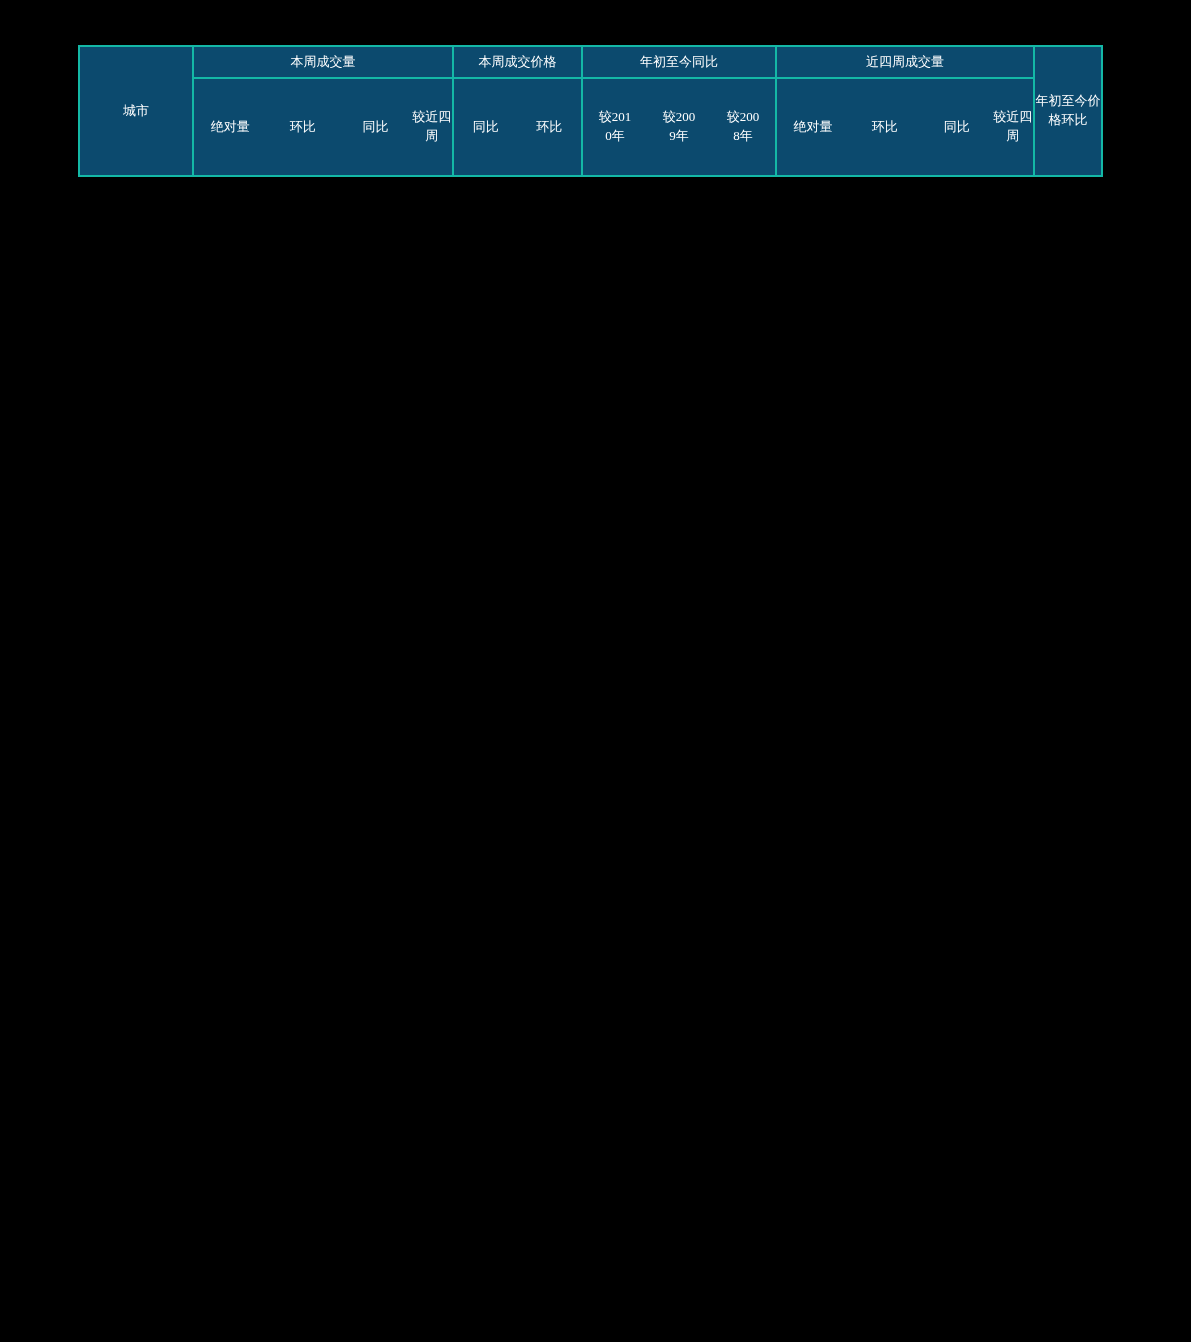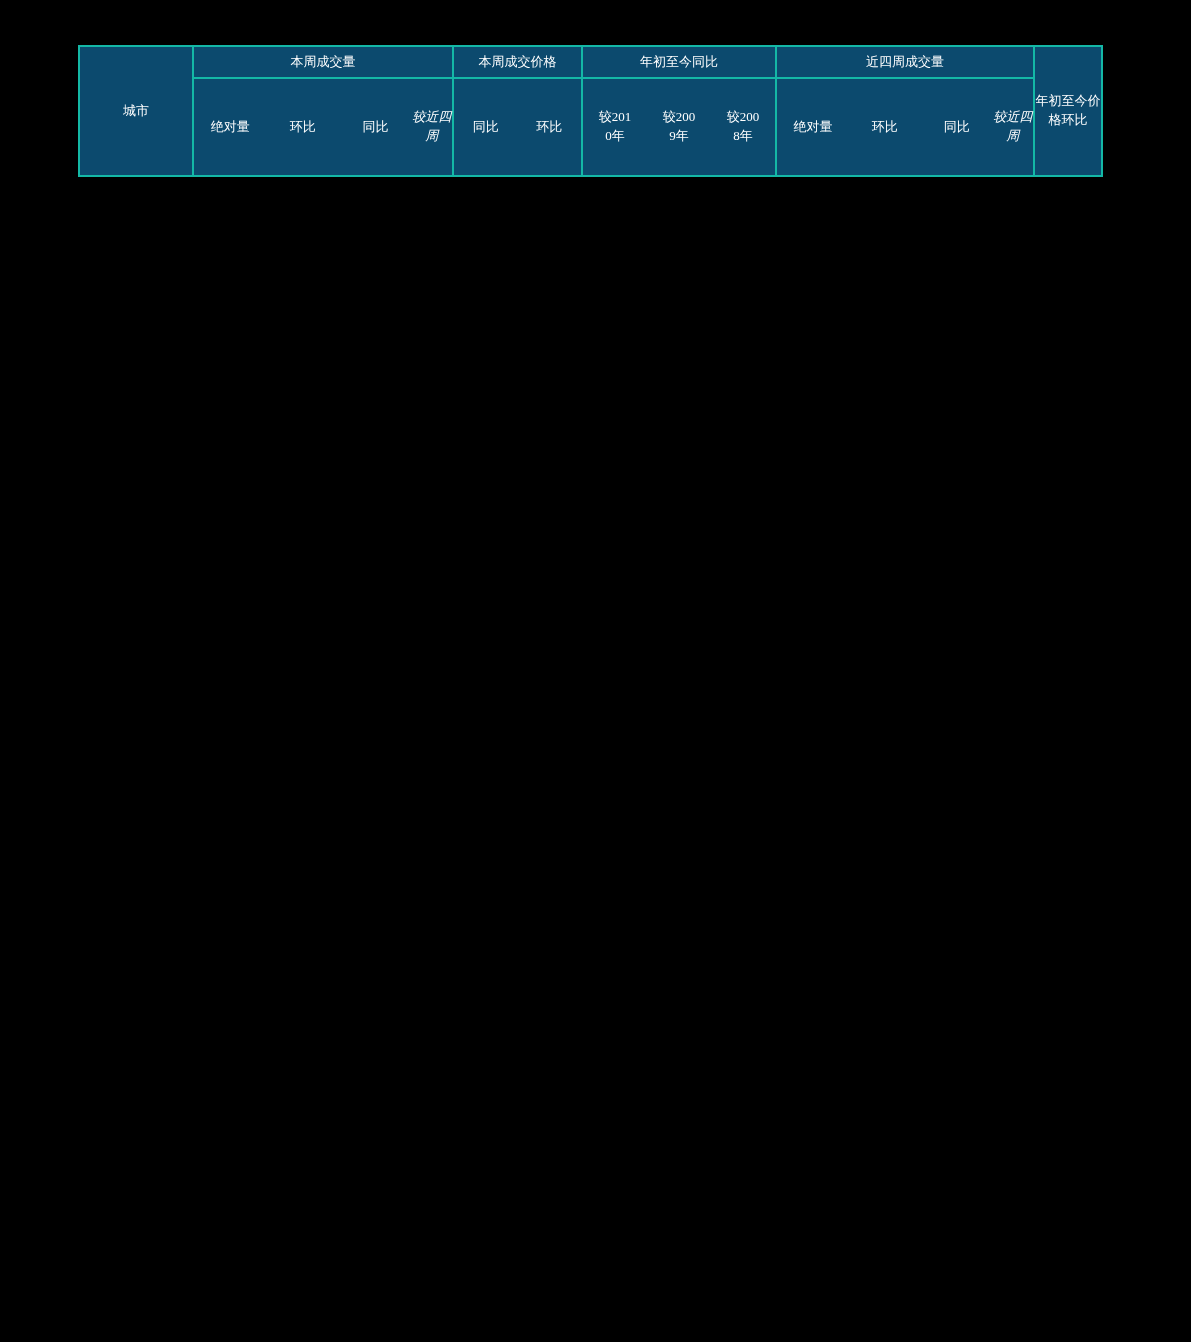--- a/index.html
+++ b/index.html
@@ -86,21 +86,20 @@
   .subs .sub {
     flex: 1 1 0;
     text-align: center;
     line-height: 1.45;
   }
   
   .sub.wrap2 {
     max-width: 3.1em;
     margin: 0 auto;
     word-break: break-all;
-    font-style: italic;
   }
   .sub.wrap3 {
     max-width: 2.6em;
     margin: 0 auto;
     word-break: break-all;
     text-align: center;
   }
 
   
   .w-week-vol   { width: 258px; }

